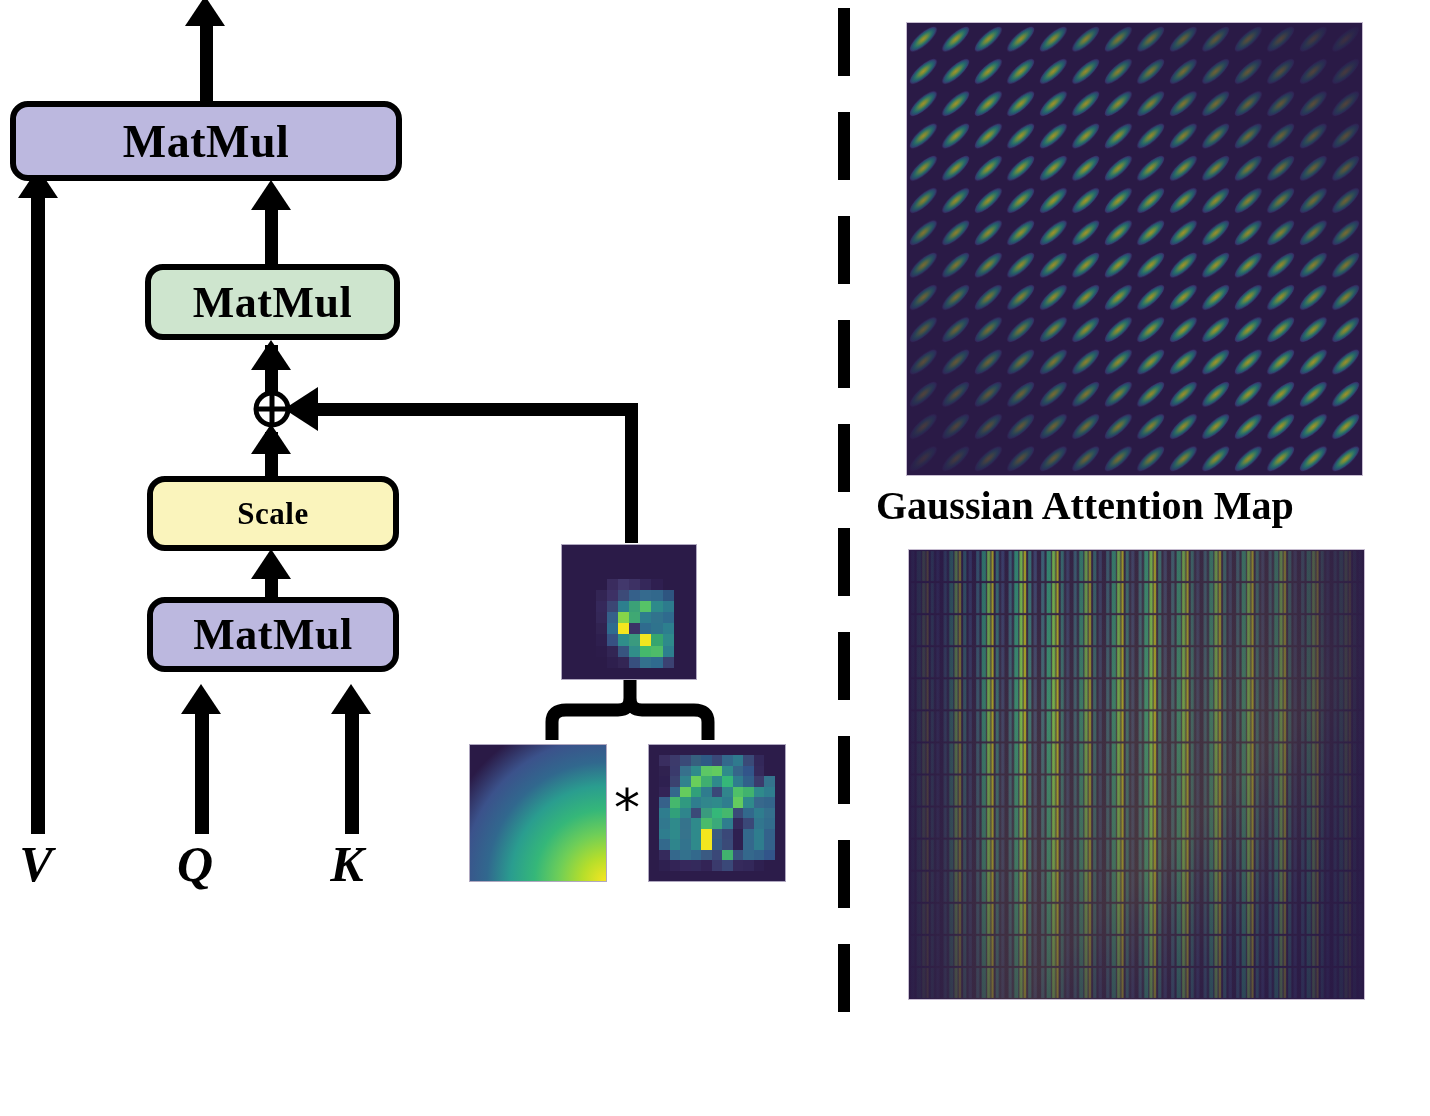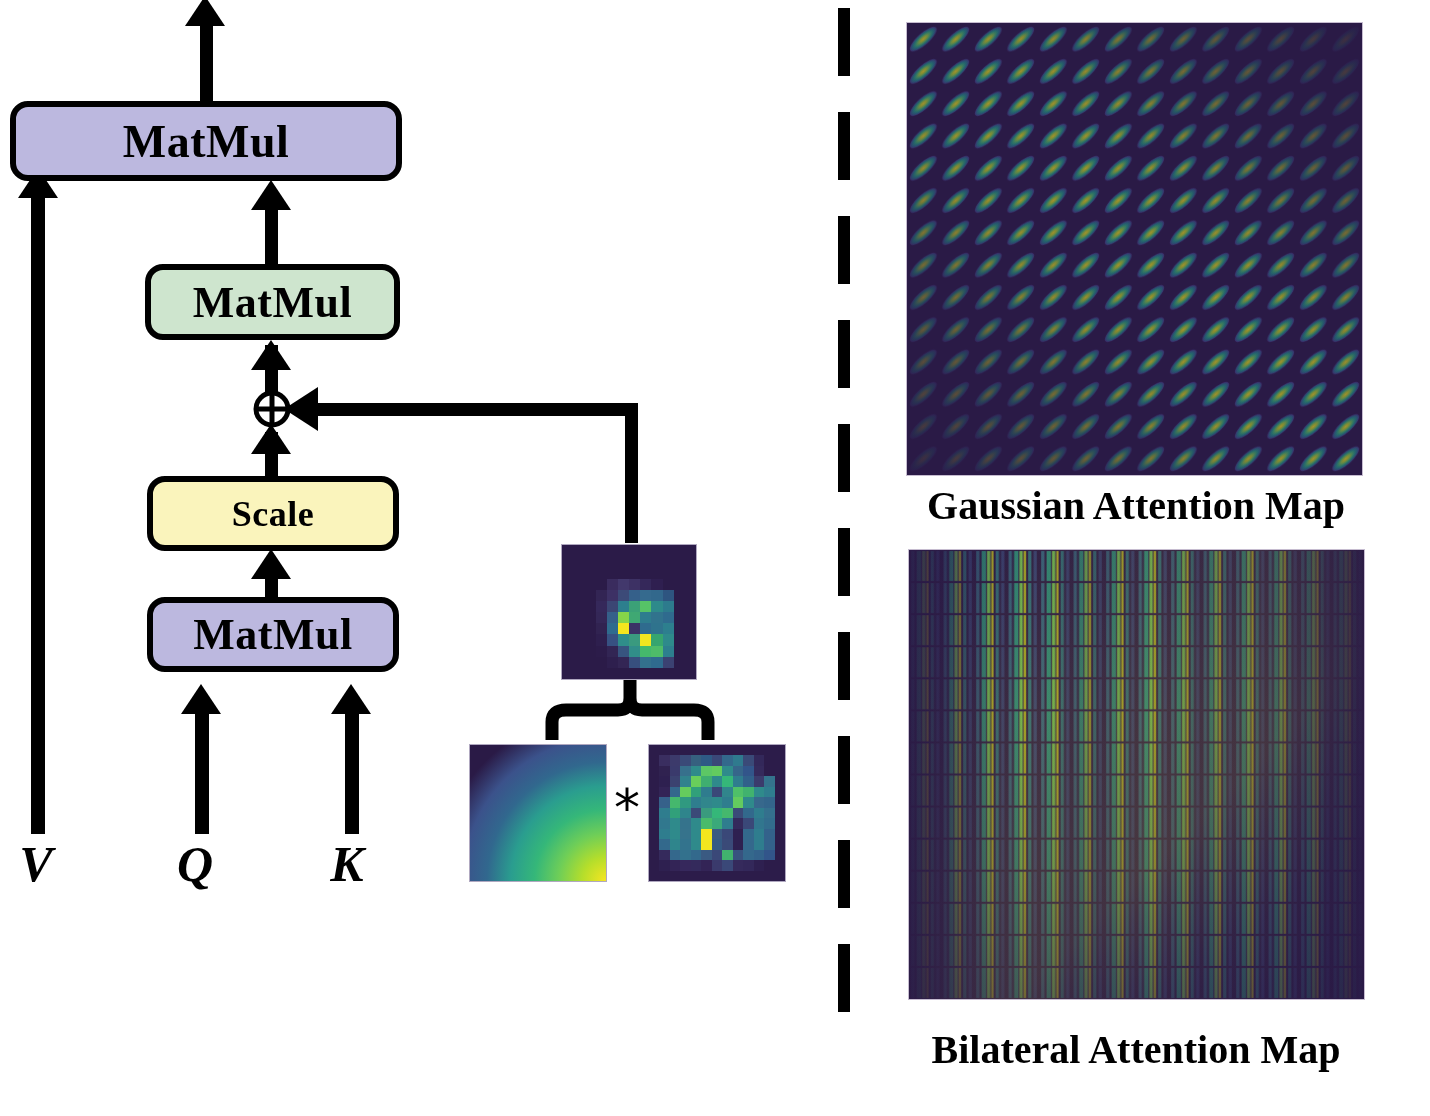--- a/index.html
+++ b/index.html
@@ -31,21 +31,21 @@
     display: flex;
     align-items: center;
     justify-content: center;
     font-weight: bold;
     color: #000000;
     letter-spacing: 0.5px;
     z-index: 5;
   }
   #box-matmul-top  { left: 10px;  top: 101px; width: 392px; height: 80px;  font-size: 46px; }
   #box-softmax     { left: 145px; top: 264px; width: 255px; height: 76px;  font-size: 44px; }
-  #box-scale       { left: 147px; top: 476px; width: 252px; height: 75px;  font-size: 36px; align-items: center; }
+  #box-scale       { left: 147px; top: 476px; width: 252px; height: 75px;  font-size: 31px; align-items: center; }
   #box-matmul-bot  { left: 147px; top: 597px; width: 252px; height: 75px;  font-size: 44px; }
 
   
   .vline {
     position: absolute;
     background: #000000;
     z-index: 3;
   }
   .arrow-up {
     position: absolute;
@@ -183,21 +183,21 @@
   }
   #map-gaussian  { left: 906px; top: 22px;  width: 455px; height: 452px; }
   #map-bilateral { left: 908px; top: 549px; width: 455px; height: 449px; }
 
   
   .caption {
     position: absolute;
     font-weight: bold;
     font-size: 40px;
     color: #000000;
-    text-align: center;
+    text-align: left;
     white-space: nowrap;
     z-index: 6;
   }
   #cap-gaussian  { left: 876px; top: 482px;  width: 520px; }
   #cap-bilateral { left: 876px; top: 1026px; width: 520px; }
   #cap-rag       { left: 60px;  top: 1026px; width: 520px; }
 </style>
 </head>
 <body>
 
@@ -565,15 +565,14 @@
         <stop offset="100%" stop-color="#f7e621" stop-opacity="0.0"></stop>
       </linearGradient>
     </defs>
     <rect x="0" y="0" width="420" height="420" fill="#2a1a46"></rect>
     <rect x="0" y="0" width="420" height="420" fill="url(#stripecell)"></rect>
     <rect x="0" y="0" width="420" height="420" fill="url(#bl-diag)"></rect>
     <rect x="0" y="0" width="420" height="420" fill="url(#bl-x)"></rect>
     <rect x="0" y="0" width="420" height="420" fill="url(#bl-y)"></rect>
   </svg>
 
-  <div class="caption" id="cap-bilateral">Bilateral Attention Map</div>
 
 </div>
 
 </body></html>

